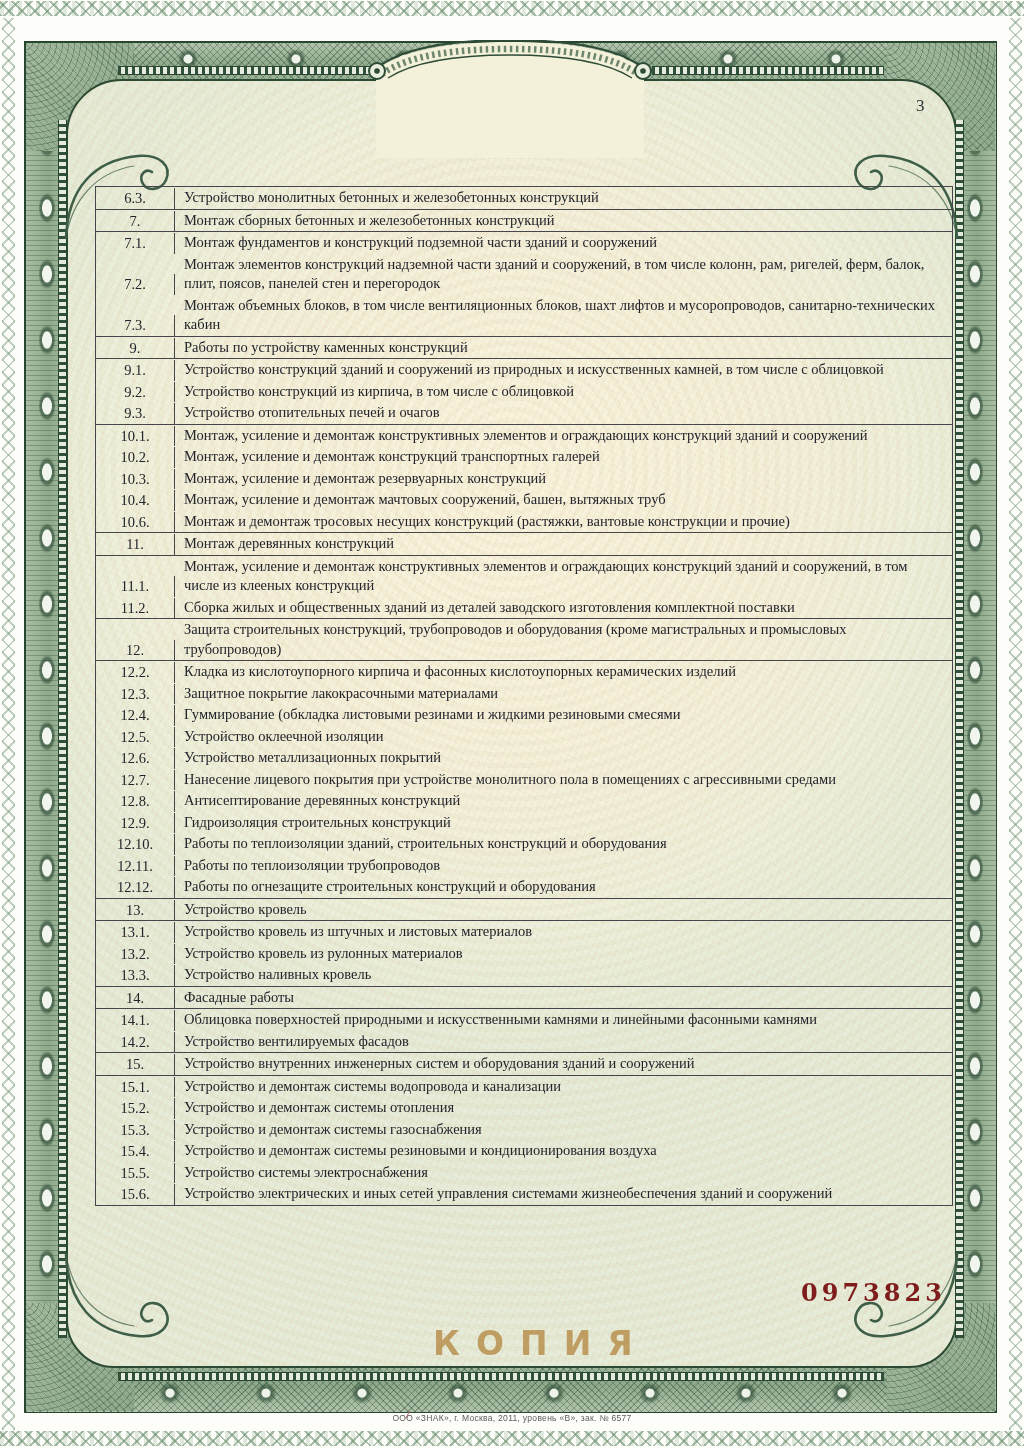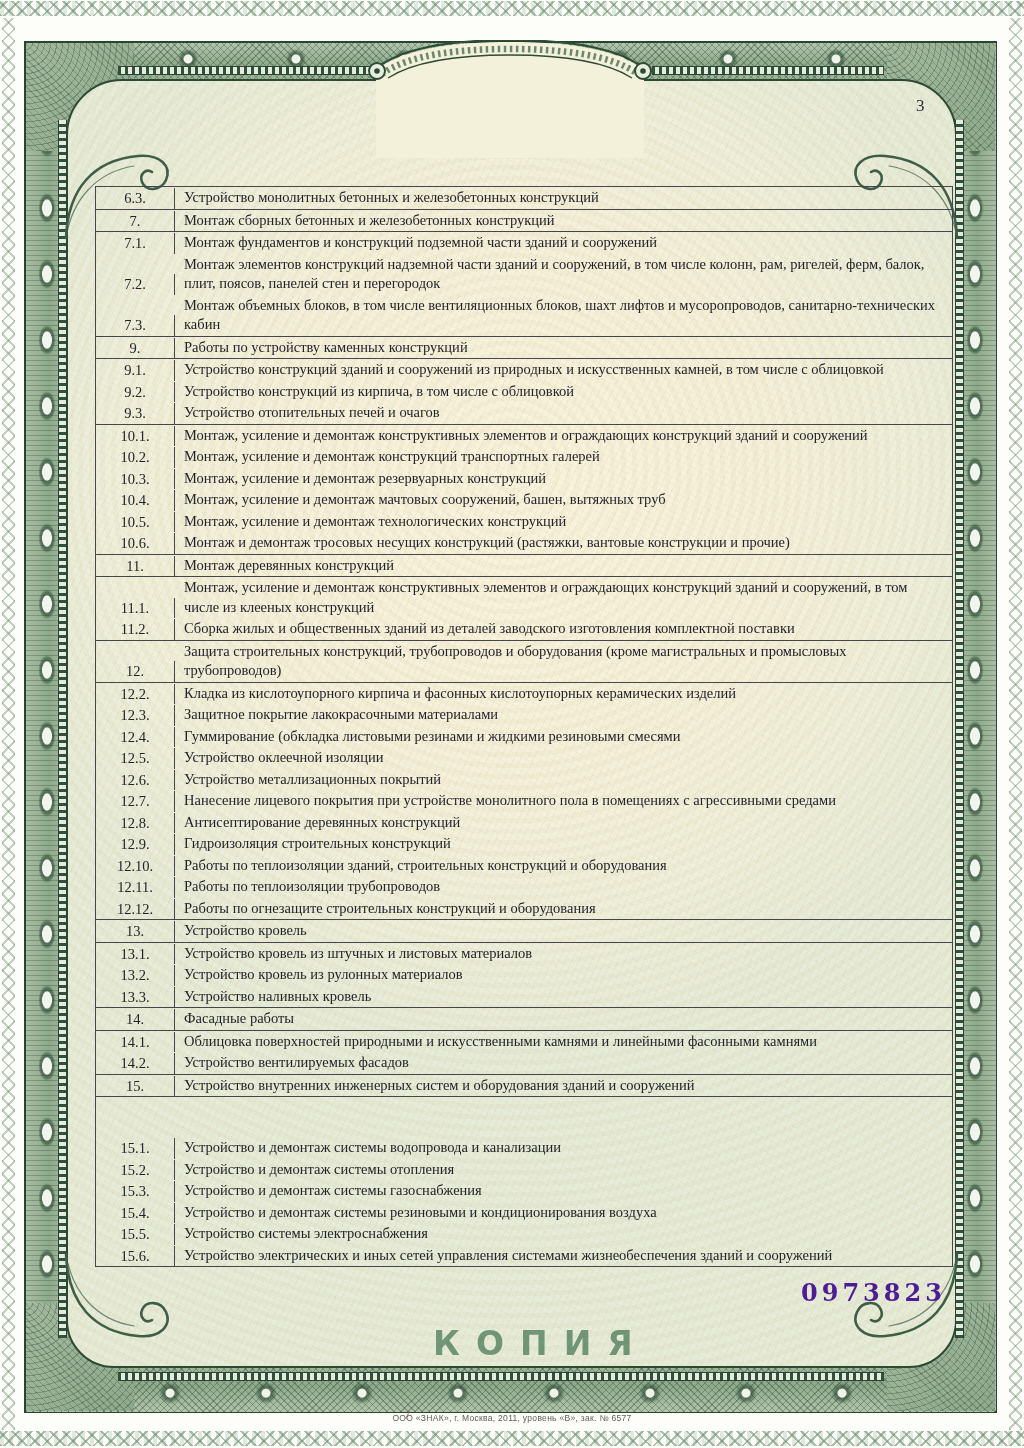--- a/index.html
+++ b/index.html
@@ -100,32 +100,32 @@
   .scroll.bl{left:62px;top:1252px;transform:scaleY(-1);}
   .scroll.br{left:843px;top:1252px;transform:scale(-1,-1);}
 
   
   .page-number{position:absolute;left:916px;top:96px;z-index:6;
     font-size:17px;color:#2f2f35;}
   #cert-table{position:absolute;left:95px;top:186px;width:858px;z-index:6;
     border:1.5px solid #45454b;box-sizing:border-box;
     font-size:14.5px;line-height:19.5px;color:#23232b;}
   .tsection{border-bottom:1.5px solid #45454b;}
-  .tsection:last-child{border-bottom:none;margin-top:40px;}
+  .tsection:last-child{border-bottom:none;}
   .trow{display:flex;align-items:flex-end;}
   .tnum{flex:0 0 79px;width:79px;border-right:1.2px solid #45454b;
     text-align:center;padding-top:1px;box-sizing:border-box;}
   .ttext{flex:1;padding:1px 8px 1px 9px;}
 
   .serial{position:absolute;left:801px;top:1278px;z-index:6;
     font-family:"DejaVu Serif", serif;font-weight:bold;font-size:24px;
-    letter-spacing:4px;color:#4c1d95;}
+    letter-spacing:4px;color:#7f1d1d;}
   .copy-watermark{position:absolute;left:433px;top:1324px;z-index:6;
     font-family:"DejaVu Sans", sans-serif;font-weight:bold;font-size:33px;
-    letter-spacing:16px;color:#14532d;opacity:.55;
+    letter-spacing:16px;color:#a16207;opacity:.55;
     text-shadow:0 0 1px rgba(255,255,255,.8);}
   .imprint{position:absolute;left:0;top:1413px;width:1024px;text-align:center;z-index:6;
     font-family:"Liberation Sans", sans-serif;font-size:8.5px;color:#5c5c58;
     letter-spacing:.3px;}
   .imprint-slash{position:absolute;left:406px;top:1409px;z-index:6;
     font-family:"Liberation Sans", sans-serif;font-size:11px;color:#c05a5f;
     transform:rotate(12deg);}
 </style>
 </head>
 <body>
@@ -241,24 +241,20 @@
       </div>
       <div class="trow">
         <div class="tnum">10.3.</div>
         <div class="ttext">Монтаж, усиление и демонтаж резервуарных конструкций</div>
       </div>
       <div class="trow">
         <div class="tnum">10.4.</div>
         <div class="ttext">Монтаж, усиление и демонтаж мачтовых сооружений, башен, вытяжных труб</div>
       </div>
       <div class="trow">
-        <div class="tnum">10.5.</div>
-        <div class="ttext">Монтаж, усиление и демонтаж технологических конструкций</div>
-      </div>
-      <div class="trow">
         <div class="tnum">10.6.</div>
         <div class="ttext">Монтаж и демонтаж тросовых несущих конструкций (растяжки, вантовые конструкции и прочие)</div>
       </div>
     </div>
     <div class="tsection">
       <div class="trow">
         <div class="tnum">11.</div>
         <div class="ttext">Монтаж деревянных конструкций</div>
       </div>
     </div>

